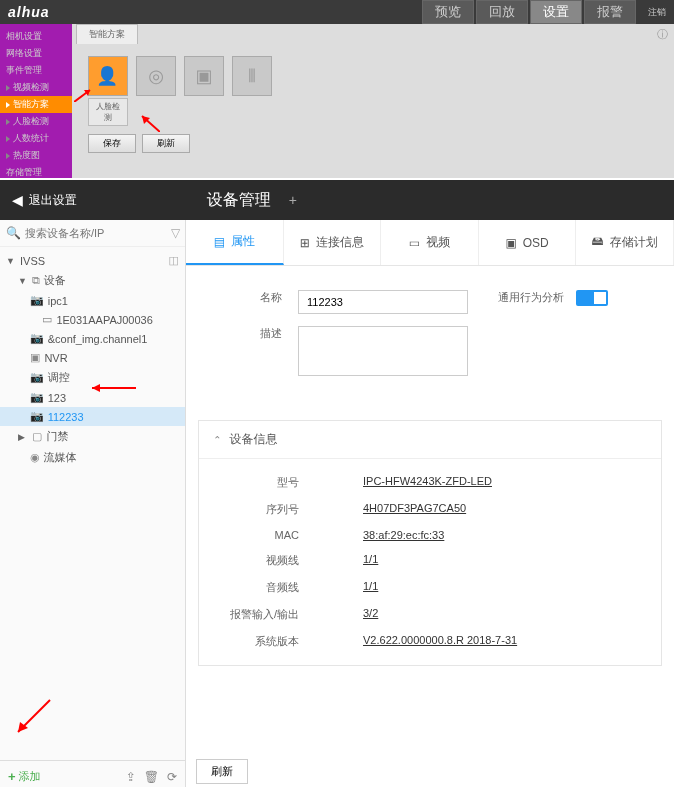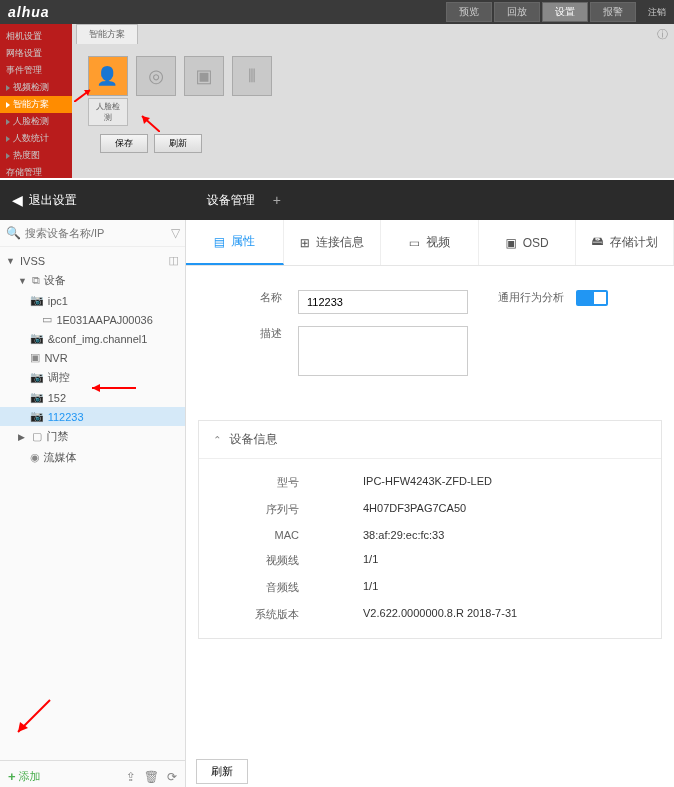--- a/index.html
+++ b/index.html
@@ -3,54 +3,54 @@
 <meta charset="utf-8">
 <style>
 * { margin: 0; padding: 0; box-sizing: border-box; font-family: "Microsoft YaHei", Arial, sans-serif; }
 body { background: #fff; width: 674px; }
 
 
 .top-section { background: #4a4a4a; height: 172px; position: relative; }
 .top-header { background: #3a3a3a; height: 24px; display: flex; align-items: center; padding: 0 8px; }
 .logo { color: #fff; font-size: 14px; font-weight: bold; font-style: italic; letter-spacing: 1px; }
 .top-nav { margin-left: auto; display: flex; gap: 2px; }
-.top-nav-item { background: #5a5a5a; color: #ccc; font-size: 10px; padding: 2px 12px; border: 1px solid #666; }
+.top-nav-item { background: #5a5a5a; color: #ccc; font-size: 13px; padding: 2px 12px; border: 1px solid #666; }
 .top-nav-item.active { background: #888; color: #fff; }
 .logout { color: #ccc; font-size: 9px; margin-left: 12px; }
 
 .top-body { display: flex; height: 154px; }
-.left-menu { width: 72px; background: #b91c1c; padding-top: 4px; }
+.left-menu { width: 72px; background: #a21caf; padding-top: 4px; }
 .menu-item { color: #ccc; font-size: 9px; padding: 2px 6px; display: flex; align-items: center; gap: 3px; }
 .menu-item.highlighted { background: #ff8c00; color: #fff; }
 .menu-arrow { width: 0; height: 0; border-top: 3px solid transparent; border-bottom: 3px solid transparent; border-left: 4px solid #888; }
 .menu-item.highlighted .menu-arrow { border-left-color: #fff; }
 
 .top-content { flex: 1; background: #4a4a4a; }
 .tab-bar { background: #ddd; height: 20px; display: flex; align-items: flex-end; padding-left: 4px; position: relative; }
 .tab { background: #eee; color: #666; font-size: 9px; padding: 3px 12px; border: 1px solid #bbb; border-bottom: none; }
 .info-icon { position: absolute; right: 6px; top: 3px; color: #999; font-size: 11px; }
 
 .icon-panel { background: #ddd; padding: 12px 16px; height: 134px; }
 .icon-row { display: flex; gap: 8px; }
 .icon-box { width: 40px; height: 40px; background: #c9c9c9; border: 1px solid #aaa; display: flex; align-items: center; justify-content: center; font-size: 18px; color: #999; }
 .icon-box.selected { background: #ff9d2e; color: #fff; }
 .icon-label { font-size: 8px; color: #666; margin-top: 2px; text-align: center; border: 1px solid #bbb; padding: 2px 6px; width: 40px; background: #e8e8e8; }
-.btn-row { display: flex; gap: 6px; margin-top: 8px; margin-left: 12px; }
+.btn-row { display: flex; gap: 6px; margin-top: 8px; }
 .small-btn { font-size: 9px; padding: 2px 14px; background: linear-gradient(#f5f5f5,#ddd); border: 1px solid #aaa; }
 
 .red-arrow1 { position: absolute; left: 74px; top: 88px; width: 18px; height: 14px; }
 .red-arrow2 { position: absolute; left: 138px; top: 114px; width: 22px; height: 18px; }
 
 
 .bottom-section { margin-top: 8px; }
 .dark-header { background: #2b2b2b; height: 40px; display: flex; align-items: center; padding: 0 12px; color: #fff; }
 .back-label { font-size: 12px; display: flex; align-items: center; gap: 6px; }
 .back-arrow { font-size: 14px; }
 .header-spacer { width: 130px; }
-.header-title { font-size: 12px; }
+.header-title { font-size: 16px; }
 .header-plus { margin-left: 18px; color: #aaa; font-size: 14px; }
 
 .main-area { display: flex; height: 572px; background: #f5f5f5; }
 .sidebar { width: 186px; background: #fafafa; border-right: 1px solid #ddd; display: flex; flex-direction: column; }
 .search-row { display: flex; align-items: center; padding: 6px; gap: 4px; border-bottom: 1px solid #eee; }
 .search-icon { color: #aaa; font-size: 12px; }
 .search-input { flex: 1; border: none; background: transparent; font-size: 11px; outline: none; color: #999; }
 .filter-icon { color: #aaa; font-size: 12px; }
 
 .tree { flex: 1; font-size: 11px; color: #555; padding: 4px 0; overflow: auto; }
@@ -86,21 +86,21 @@
 .toggle::after { content: ''; position: absolute; right: 2px; top: 2px; width: 12px; height: 12px; background: #fff; }
 
 .refresh-btn { position: absolute; font-size: 11px; padding: 4px 14px; border: 1px solid #ccc; background: #fff; }
 
 .info-panel { margin: 8px 12px; border: 1px solid #e5e5e5; }
 .info-header { padding: 10px 14px; font-size: 12px; color: #555; display: flex; align-items: center; gap: 8px; border-bottom: 1px solid #eee; }
 .info-chevron { font-size: 10px; color: #888; transform: rotate(180deg); display: inline-block; }
 .info-body { padding: 10px 20px; }
 .info-row { display: flex; padding: 6px 0; font-size: 11px; gap: 44px; }
 .info-label { width: 80px; text-align: right; color: #666; margin-right: 20px; }
-.info-value { color: #333; }
+.info-value { color: #333; text-decoration: underline; }
 
 svg.arrow { pointer-events: none; }
 </style>
 </head>
 <body>
 
 <div class="top-section">
   <div class="top-header">
     <span class="logo">alhua</span>
     <div class="top-nav">
@@ -228,21 +228,21 @@
         <div class="tree-row indent2">
             <span class="tree-icon">▣</span>
             <span>NVR</span>
           </div>
         <div class="tree-row indent2">
             <span class="tree-icon">📷</span>
             <span>调控</span>
           </div>
         <div class="tree-row indent2">
             <span class="tree-icon">📷</span>
-            <span>152</span>
+            <span>123</span>
           </div>
         <div class="tree-row indent2 selected">
             <span class="tree-icon">📷</span>
             <span>112233</span>
           </div>
         <div class="tree-row indent1">
             <span class="tree-toggle">▶</span>
             <span class="tree-icon">▢</span>
             <span>门禁</span>
           </div>
@@ -319,20 +319,24 @@
               <span class="info-label">MAC</span>
               <span class="info-value">38:af:29:ec:fc:33</span>
             </div>
           <div class="info-row">
               <span class="info-label">视频线</span>
               <span class="info-value">1/1</span>
             </div>
           <div class="info-row">
               <span class="info-label">音频线</span>
               <span class="info-value">1/1</span>
+            </div>
+          <div class="info-row">
+              <span class="info-label">报警输入/输出</span>
+              <span class="info-value">3/2</span>
             </div>
           <div class="info-row">
               <span class="info-label">系统版本</span>
               <span class="info-value">V2.622.0000000.8.R 2018-7-31</span>
             </div>
         </div>
       </div>
 
       <button class="refresh-btn" style="left:10px; bottom:8px;">刷新</button>
     </div>

